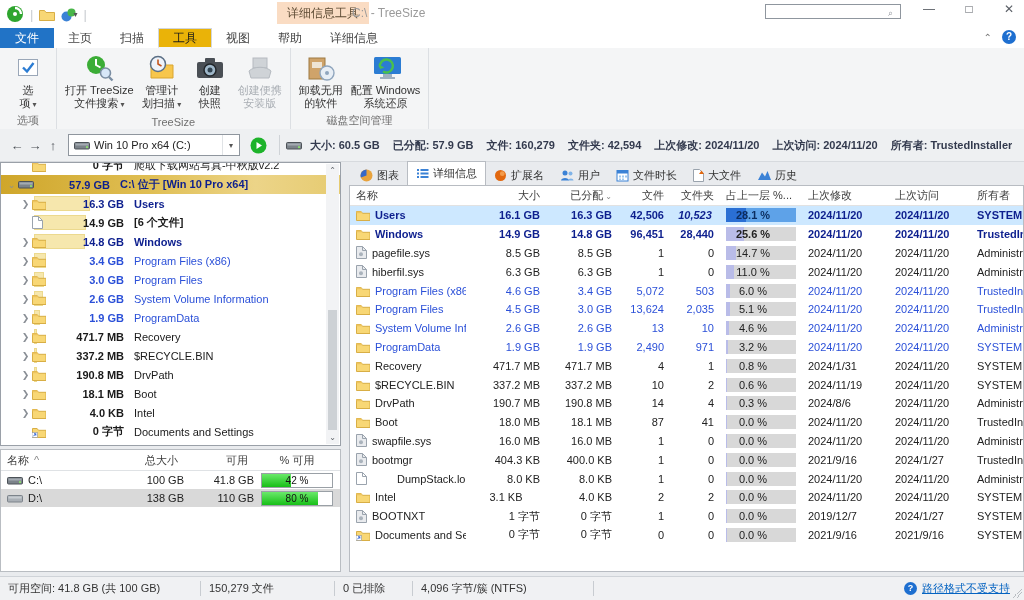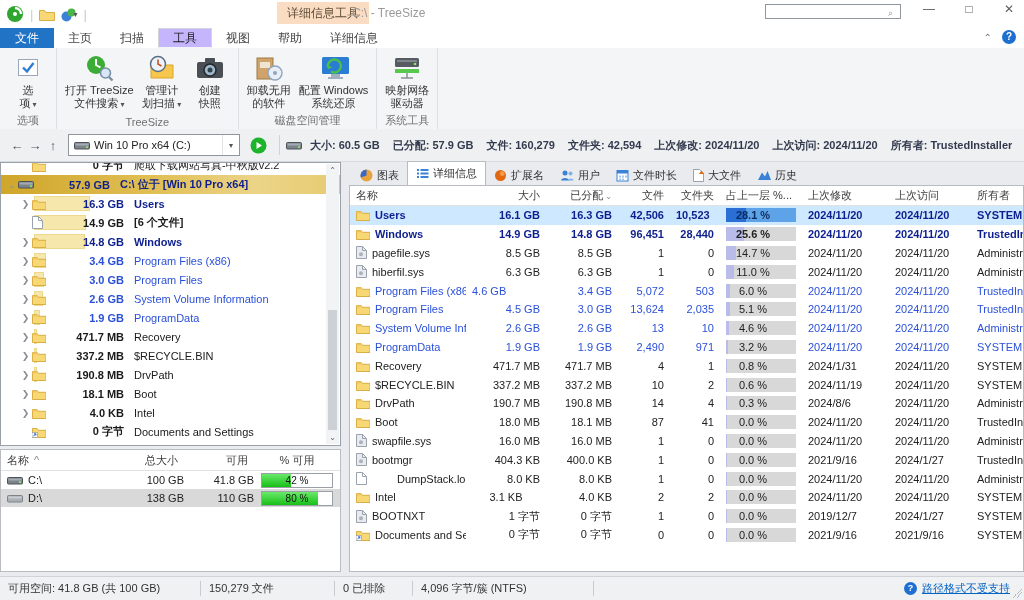--- a/index.html
+++ b/index.html
@@ -16,21 +16,21 @@
   .wintitle{position:absolute;left:352px;top:6px;color:#9a9a9a;font-size:12px;}
   .searchbox{position:absolute;left:765px;top:4px;width:136px;height:15px;border:1px solid #8f969e;
              background:#fff;font-size:10px;padding:0 14px 0 4px;box-sizing:border-box;outline:none;}
   .searchmag{position:absolute;left:888px;top:8px;color:#8a8f96;font-size:9px;}
   .winbtns{position:absolute;right:6px;top:2px;display:flex;gap:22px;color:#5a5f66;font-size:12px;}
   .winbtns span{width:18px;text-align:center;cursor:default;}
   
   .tabrow{position:absolute;left:0;top:28px;right:0;height:20px;background:#fff;display:flex;align-items:stretch;}
   .rtabtop{display:flex;align-items:center;padding:0 14px;font-size:12px;color:#444;}
   .rtabtop.file{background:#2173c6;color:#fff;padding:0 15px;}
-  .rtabtop.sel{background:#c4b5fd;border:1px solid #d2d6db;border-bottom:1px solid #f4f5f6;color:#1a1a1a;}
+  .rtabtop.sel{background:#eab308;border:1px solid #d2d6db;border-bottom:1px solid #f4f5f6;color:#1a1a1a;}
   .tabrow-right{position:absolute;right:8px;top:30px;display:flex;gap:10px;align-items:center;}
   .chev-collapse{color:#777;font-size:10px;}
   .helpdot{width:14px;height:14px;border-radius:50%;background:#1e6fd0;color:#fff;font-size:10px;
            font-weight:bold;text-align:center;line-height:14px;}
   
   .ribbon{position:absolute;left:0;top:48px;right:0;height:81px;background:#f4f5f6;
           border-bottom:1px solid #d2d6db;display:flex;}
   .rgroup{position:relative;display:flex;align-items:flex-start;padding:3px 4px 14px 4px;
           border-right:1px solid #dcdfe3;}
   .rgrouplabel{position:absolute;bottom:1px;left:0;right:0;text-align:center;color:#707070;font-size:11px;}
@@ -219,20 +219,30 @@
             <svg width="30" height="26">
               <rect x="2" y="7" width="26" height="16" rx="2" fill="#4a4f55"></rect>
               <rect x="10" y="3" width="10" height="6" rx="1" fill="#4a4f55"></rect>
               <circle cx="15" cy="15" r="6" fill="#9fb7c9" stroke="#23272b" stroke-width="1.5"></circle>
               <circle cx="15" cy="15" r="2.5" fill="#30424f"></circle>
             </svg>
           </div>
           <div>创建</div>
           <div><span>快照</span></div>
         </div>
+        <div class="rbtn disabled">
+          <div class="ric">
+            <svg width="30" height="26">
+              <rect x="8" y="3" width="14" height="10" fill="#dfe2e6" stroke="#b5b9bf"></rect>
+              <path d="M4 16c5-5 17-5 22 0l-2 7H6z" fill="#c9ccd1" stroke="#b0b4ba"></path>
+            </svg>
+          </div>
+          <div>创建便携</div>
+          <div><span>安装版</span></div>
+        </div>
         <div class="rgrouplabel">TreeSize</div>
       </div>
       <div class="rgroup">
         <div class="rbtn">
           <div class="ric">
             <svg width="30" height="28">
               <rect x="3" y="4" width="16" height="21" fill="#cfa36a" stroke="#9d7b43"></rect>
               <rect x="6" y="8" width="10" height="6" fill="#eee4d4"></rect>
               <circle cx="21" cy="19" r="7" fill="#e8eef5" stroke="#8fa5bd" stroke-width="1.4"></circle>
               <circle cx="21" cy="19" r="2" fill="#8fa5bd"></circle>
@@ -248,36 +258,20 @@
               <rect x="14" y="20" width="9" height="3" fill="#9fb0c0"></rect>
               <rect x="11" y="23" width="15" height="2" fill="#9fb0c0"></rect>
               <path d="M11 13a6.5 6.5 0 1 1 3 4.5" stroke="#49c04d" stroke-width="2.4" fill="none"></path>
               <path d="M9.5 10.5l1.5 4.5 4.5-1.5z" fill="#49c04d"></path>
             </svg>
           </div>
           <div>配置 Windows</div>
           <div><span>系统还原</span></div>
         </div>
         <div class="rgrouplabel">磁盘空间管理</div>
-      </div>
-      <div class="rgroup">
-        <div class="rbtn">
-          <div class="ric">
-            <svg width="30" height="27">
-              <rect x="3" y="3" width="24" height="9" rx="1.5" fill="#555b61"></rect>
-              <rect x="5" y="5" width="20" height="2" fill="#7d848b"></rect>
-              <circle cx="23" cy="9" r="1.3" fill="#9ae066"></circle>
-              <rect x="3" y="14" width="24" height="4" fill="#59c84f"></rect>
-              <path d="M15 18v5M9 23h12" stroke="#8a9097" stroke-width="1.5" fill="none"></path>
-            </svg>
-          </div>
-          <div>映射网络</div>
-          <div><span>驱动器</span></div>
-        </div>
-        <div class="rgrouplabel">系统工具</div>
       </div>
     </div>
 
   <div class="addrbar">
     <span class="navbtn">←</span>
     <span class="navbtn">→</span>
     <span class="navbtn">↑</span>
     <div class="combo">
       <span class="cicon" id="comboicon">
           <svg width="16" height="11">
@@ -651,21 +645,21 @@
             <svg width="14" height="12">
               <path d="M.5 2.5h4.6l1.4 1.8h7.5v7.2H.5z" fill="#f8d775" stroke="#d8ae45"></path>
               <path d="M.5 2.5h4.6l1.4 1.8H.5z" fill="#edc45f"></path>
             </svg>
           </span>
           <span>Users</span>
         </div>
         <div class="td" style="width: 80px; text-align: right;">16.1 GB</div>
         <div class="td" style="width: 72px; text-align: right;">16.3 GB</div>
         <div class="td" style="width: 52px; text-align: right;">42,506</div>
-        <div class="td" style="width: 50px; text-align: left;">10,523</div>
+        <div class="td" style="width: 50px; text-align: center; font-style: italic;">10,523</div>
         <div class="pcell">
           <div class="fill" style="width: 28.1%;"></div>
           <div class="plab">28.1 %</div>
         </div>
         <div class="td" style="width: 87px;">2024/11/20</div>
         <div class="td" style="width: 82px;">2024/11/20</div>
         <div class="td" style="width: 54px;">SYSTEM</div>
       </div>
       <div class="tr st-bold">
         <div class="td name" style="width: 116px;">
@@ -738,21 +732,21 @@
       <div class="tr st-blue">
         <div class="td name" style="width: 116px;">
           <span style="display: flex;">
             <svg width="14" height="12">
               <path d="M.5 2.5h4.6l1.4 1.8h7.5v7.2H.5z" fill="#f8d775" stroke="#d8ae45"></path>
               <path d="M.5 2.5h4.6l1.4 1.8H.5z" fill="#edc45f"></path>
             </svg>
           </span>
           <span>Program Files (x86)</span>
         </div>
-        <div class="td" style="width: 80px; text-align: left;">4.6 GB</div>
+        <div class="td" style="width: 80px; text-align: right;">4.6 GB</div>
         <div class="td" style="width: 72px; text-align: right;">3.4 GB</div>
         <div class="td" style="width: 52px; text-align: right;">5,072</div>
         <div class="td" style="width: 50px; text-align: right;">503</div>
         <div class="pcell">
           <div class="fill" style="width: 6%;"></div>
           <div class="plab">6.0 %</div>
         </div>
         <div class="td" style="width: 87px;">2024/11/20</div>
         <div class="td" style="width: 82px;">2024/11/20</div>
         <div class="td" style="width: 54px;">TrustedInstaller</div>

